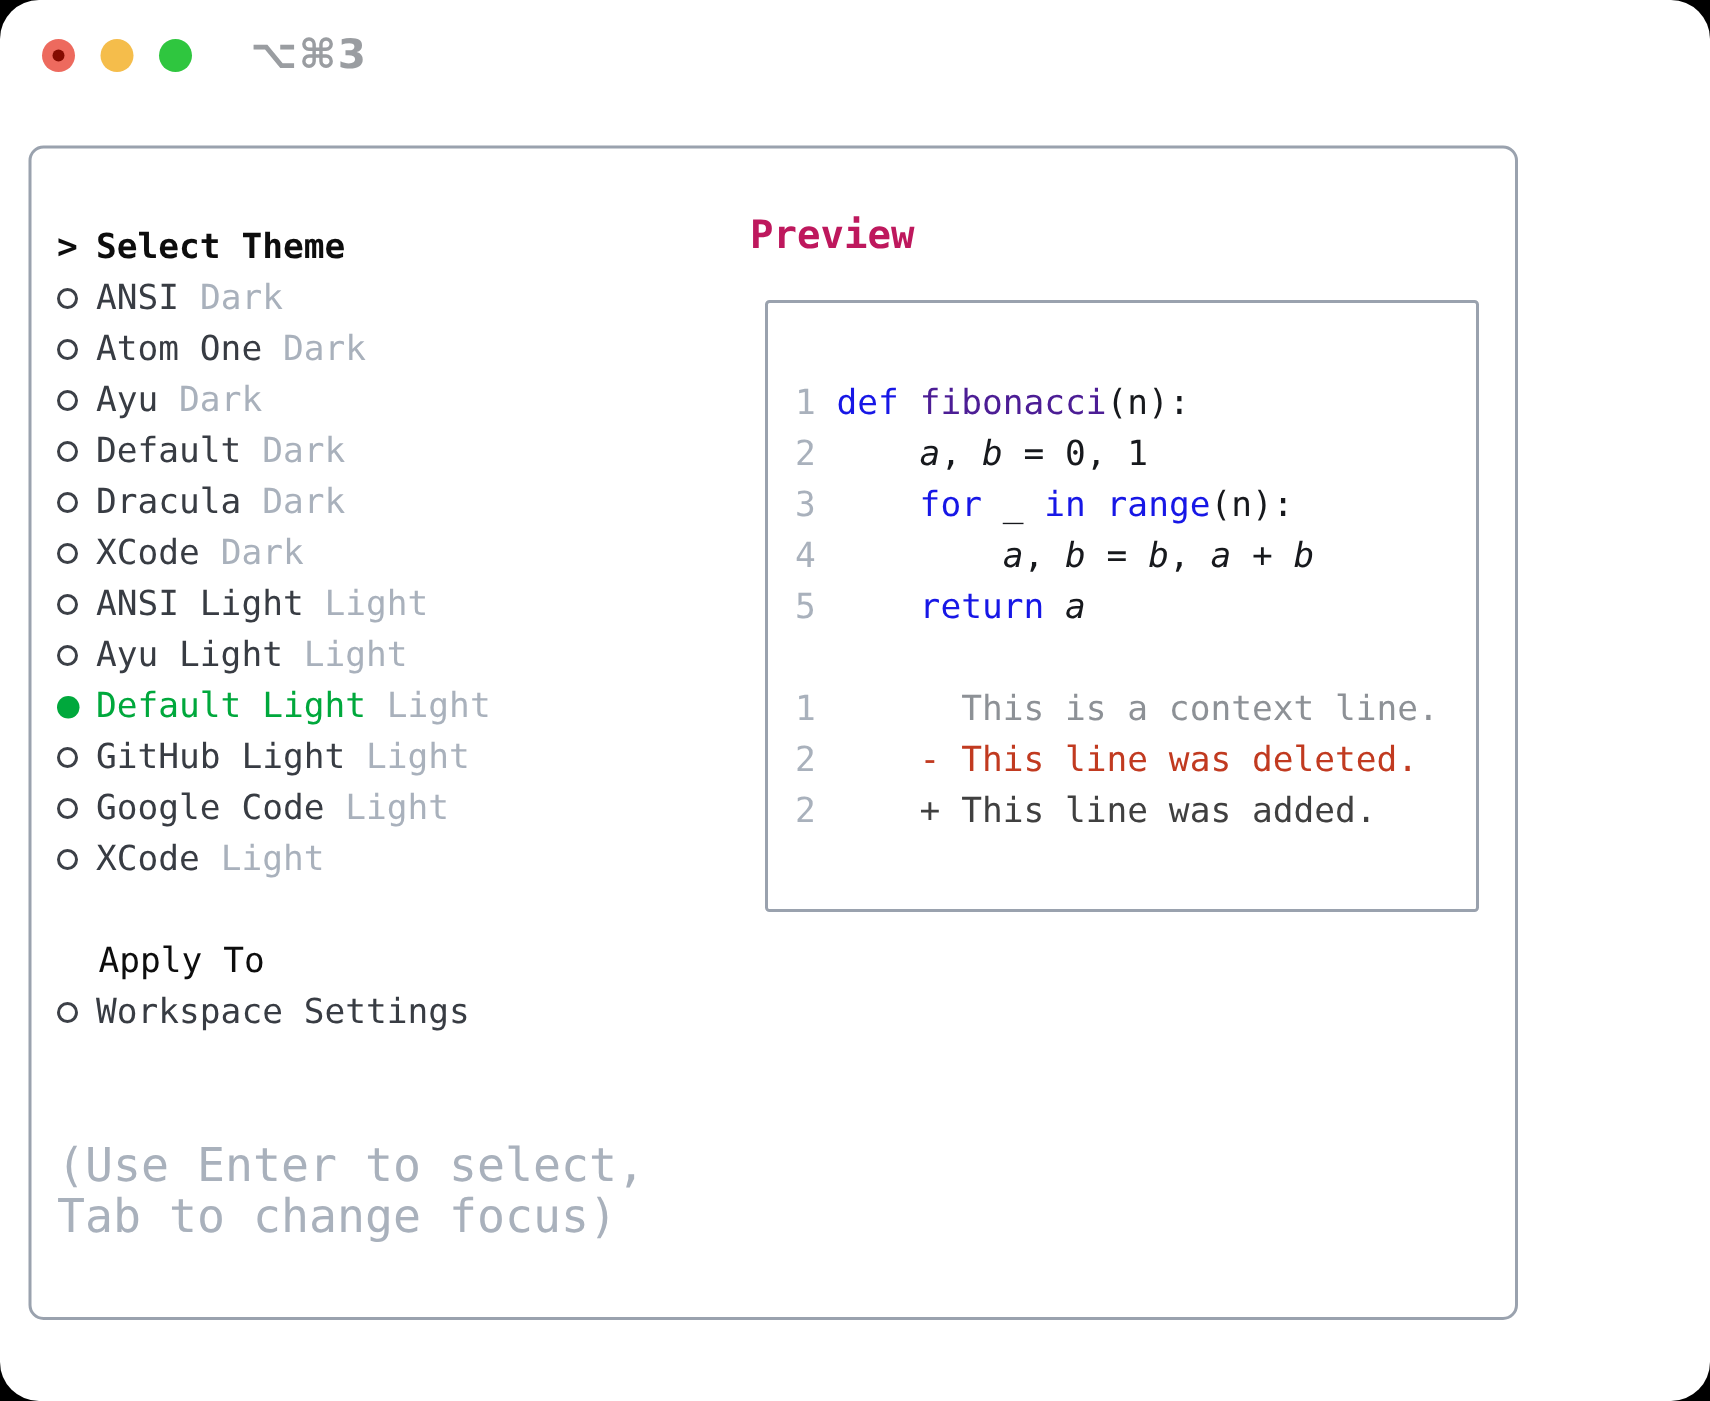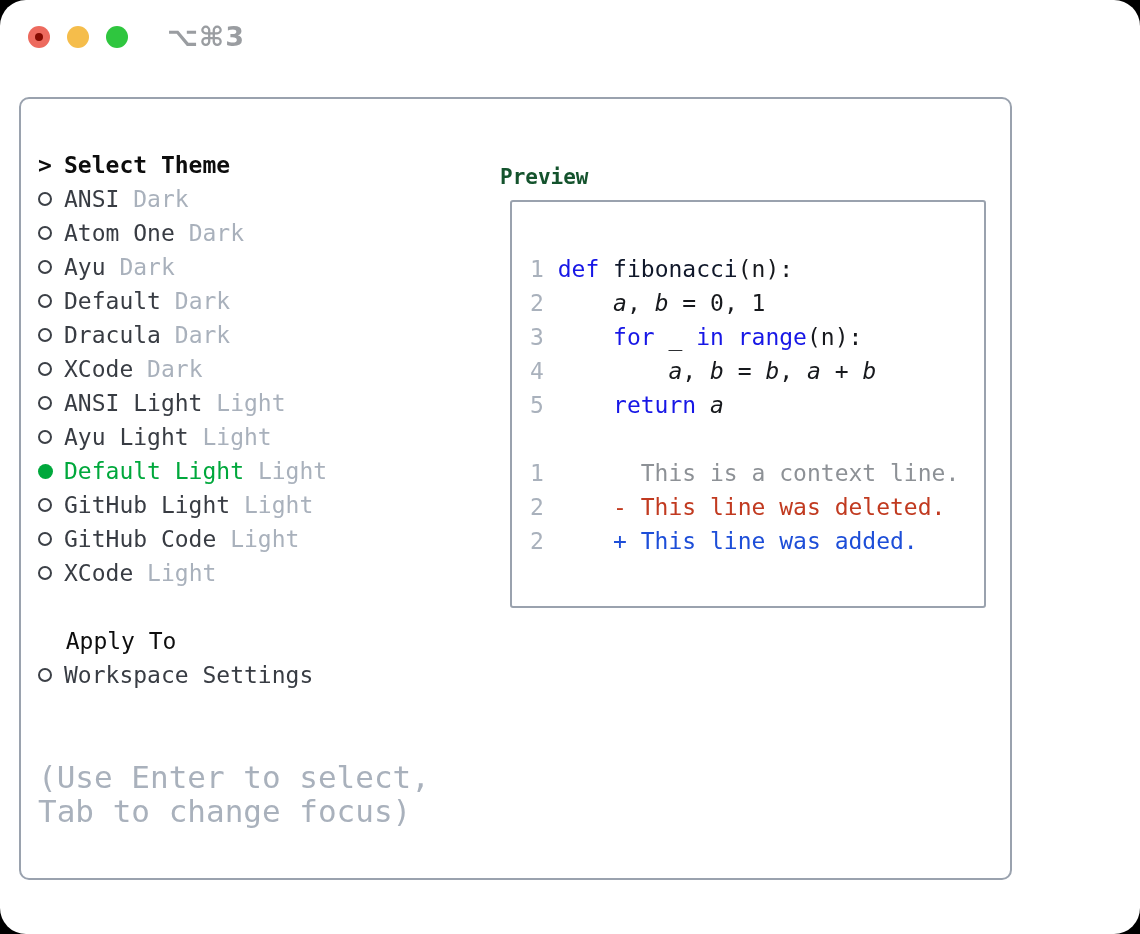--- a/index.html
+++ b/index.html
@@ -50,38 +50,38 @@
   .apply{position:absolute;left:38px;top:624px;}
   .apply-label{padding-left:27.7px;color:#0d0d0d;}
   .oname{color:#383c43;}
   .row.selected .oname{color:#00a83c;}
   .help{
     position:absolute;left:38px;top:760px;width:440px;
     font-size:31px;line-height:34px;color:#a9b1bc;
   }
   
   .preview-title{
-    position:absolute;left:500px;top:160px;height:34px;line-height:34px;
-    font-size:21px;font-weight:bold;color:#14532d;
+    position:absolute;left:500px;top:140px;height:34px;line-height:34px;
+    font-size:26px;font-weight:bold;color:#be185d;
   }
   .preview-box{
     position:absolute;left:510px;top:200px;width:476px;height:408px;
     border:2px solid #9aa2ae;border-radius:3px;box-sizing:border-box;
     background:#fff;
   }
   .codewrap{position:absolute;left:530px;top:252px;font-size:23px;line-height:34px;}
   .cline{height:34px;white-space:pre;}
   .ln{display:inline-block;width:2ch;color:#a9b1bc;}
   .seg-kw{color:#1717e6;}
-  .seg-fn{color:#0f172a;}
+  .seg-fn{color:#4c1d95;}
   .seg-pl{color:#17191d;}
   .seg-var{color:#17191d;font-style:italic;}
   .seg-ctx{color:#8d9196;}
   .seg-del{color:#c13a20;margin-top:45px;}
-  .seg-add{color:#1d4ed8;}
+  .seg-add{color:#404040;}
 </style>
 </head>
 <body>
 
 <div class="window">
 
   <div class="titlebar">
     <span class="tl tl-red"></span>
     <span class="tl tl-yellow"></span>
     <span class="tl tl-green"></span>
@@ -131,21 +131,21 @@
         <div class="row selected">
     <span class="marker"></span>
     <span class="oname tname">Default Light </span><span class="tvariant">Light</span>
   </div>
         <div class="row">
     <span class="marker"></span>
     <span class="oname tname">GitHub Light </span><span class="tvariant">Light</span>
   </div>
         <div class="row">
     <span class="marker"></span>
-    <span class="oname tname">GitHub Code </span><span class="tvariant">Light</span>
+    <span class="oname tname">Google Code </span><span class="tvariant">Light</span>
   </div>
         <div class="row">
     <span class="marker"></span>
     <span class="oname tname">XCode </span><span class="tvariant">Light</span>
   </div>
       </div>
   </div>
 
   <div class="apply">
     <div class="row apply-label">Apply To</div>

